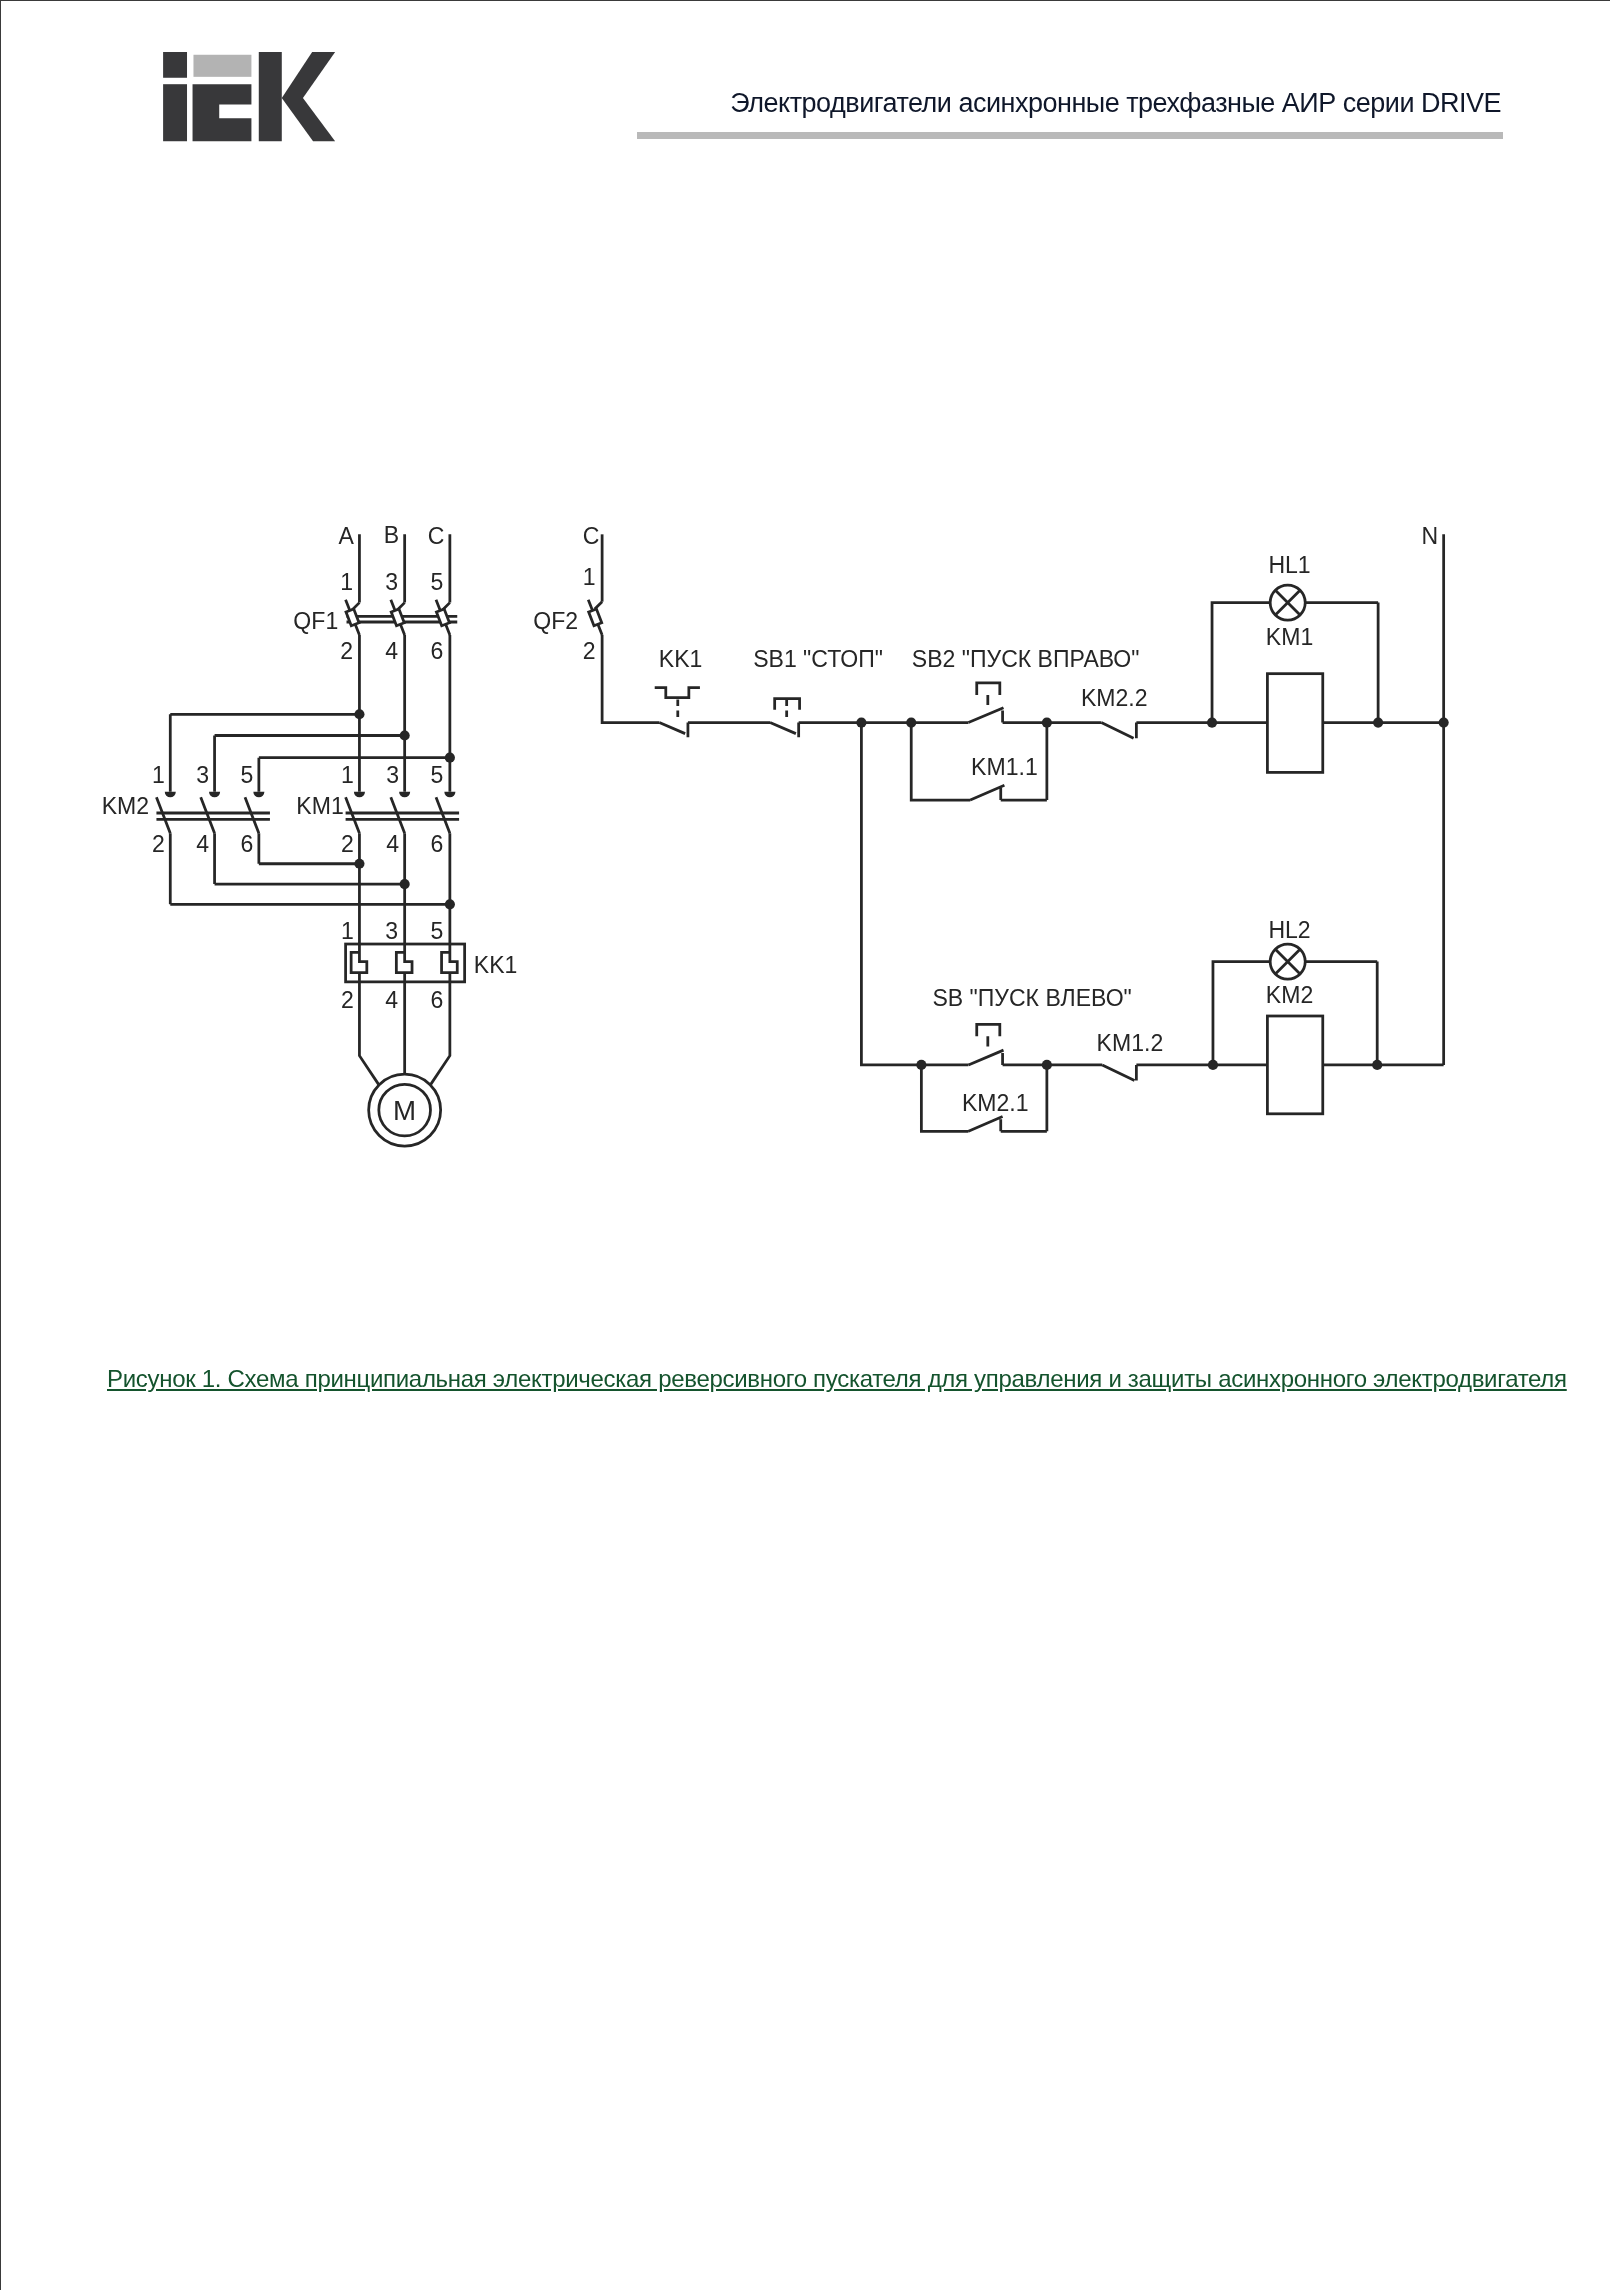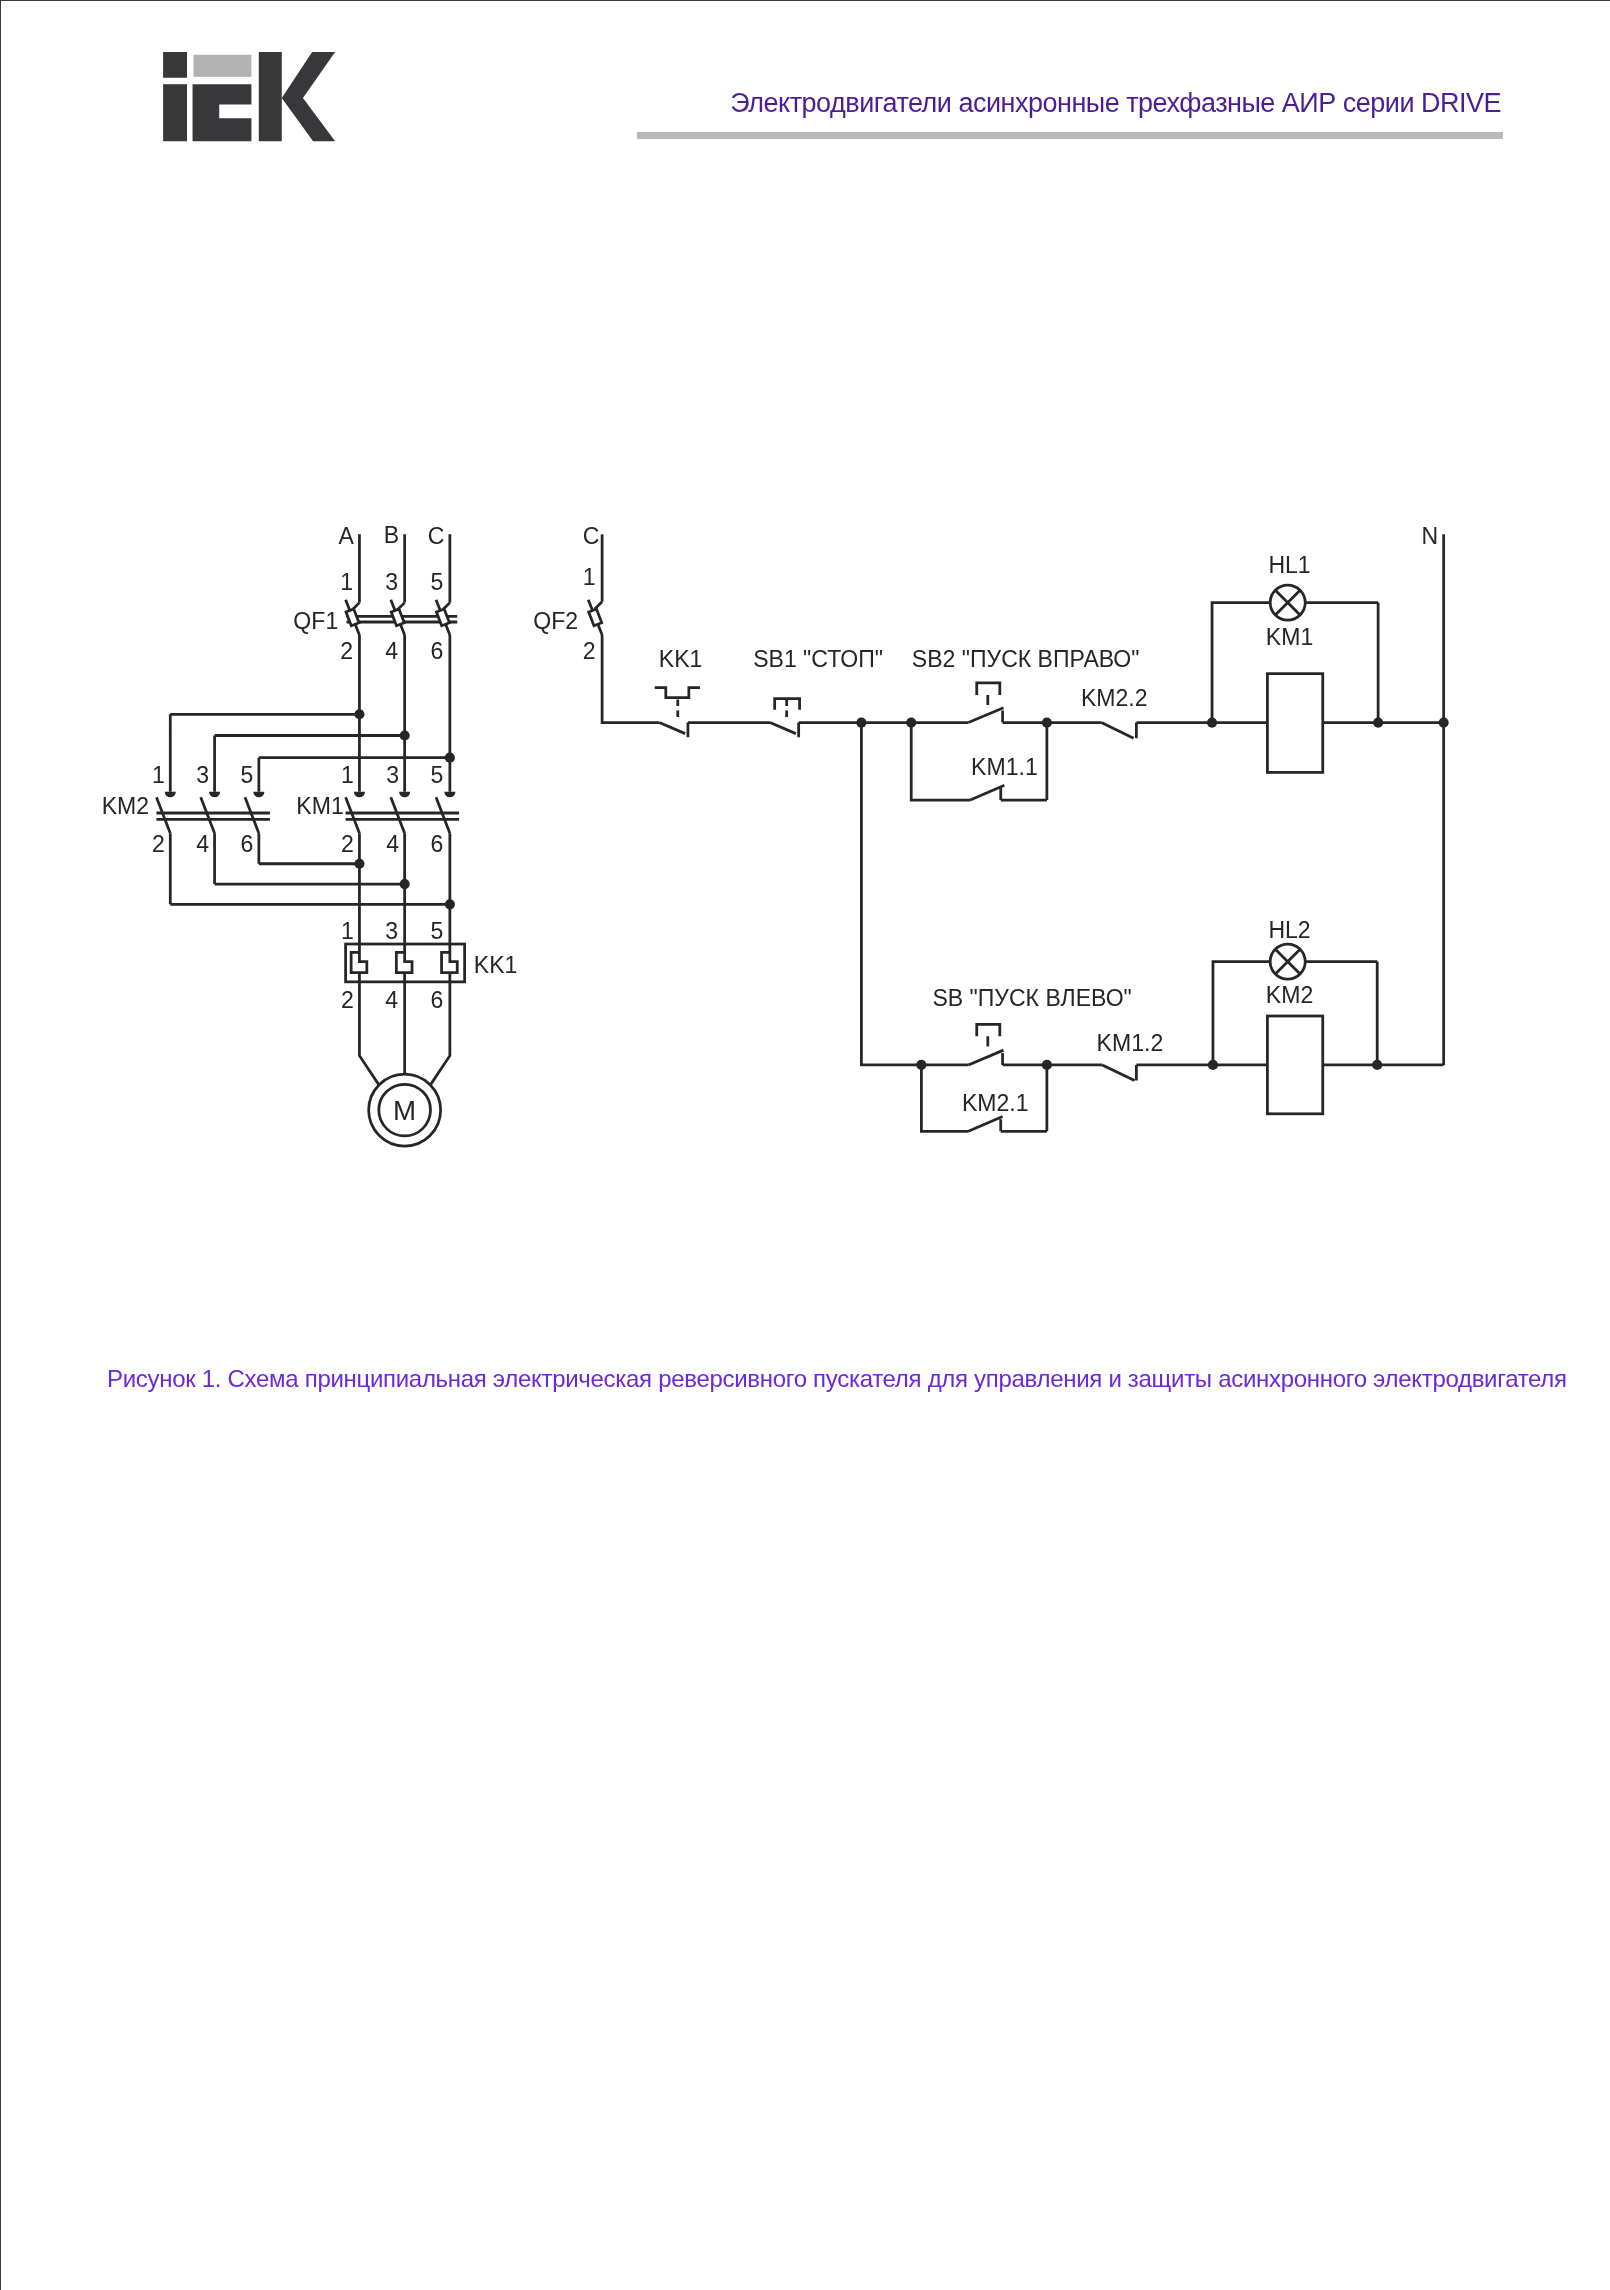--- a/index.html
+++ b/index.html
@@ -8,31 +8,32 @@
     width:1611px;height:2291px;
     background:#ffffff;
     border:1.8px solid #3a3a3a;
     box-sizing:border-box;
     font-family:"Liberation Sans",sans-serif;
     overflow:hidden;
   }
   .logo{position:absolute;left:162px;top:51px;}
   .header-title{
     position:absolute;top:87px;right:109px;
-    font-size:27px;color:#4c1d95;white-space:nowrap;
+    font-size:27px;color:#0f172a;white-space:nowrap;
     letter-spacing:-0.5px;
   }
   .header-rule{
     position:absolute;top:131px;left:636px;width:866px;height:6.5px;
     background:#b9b9b9;
   }
   .caption{
     position:absolute;left:106px;top:1364px;width:1384px;
-    font-size:24px;color:#6d28d9;white-space:nowrap;
+    font-size:24px;color:#14532d;white-space:nowrap;
     letter-spacing:-0.3px;
+    text-decoration:underline;
   }
   svg.diagram{position:absolute;left:0;top:0;}
   .w{fill:none;stroke:#262626;stroke-width:3px;}
   .wd{fill:none;stroke:#262626;stroke-width:3px;stroke-dasharray:7 5;}
   .box{fill:#ffffff;stroke:#262626;stroke-width:3px;}
   .dot{fill:#262626;stroke:none;}
   .arc{fill:#262626;stroke:none;}
   .t{font-family:"Liberation Sans",sans-serif;font-size:25px;fill:#262626;}
   .tm{text-anchor:middle;}
   .te{text-anchor:end;}

